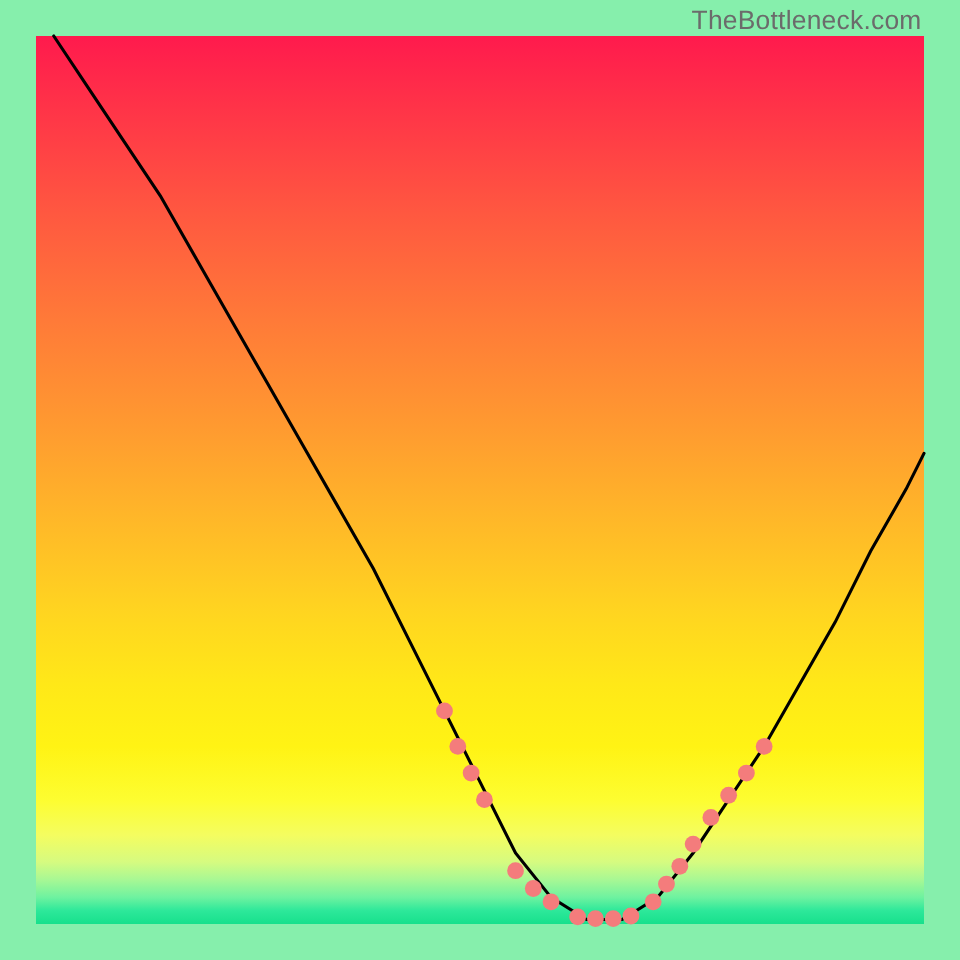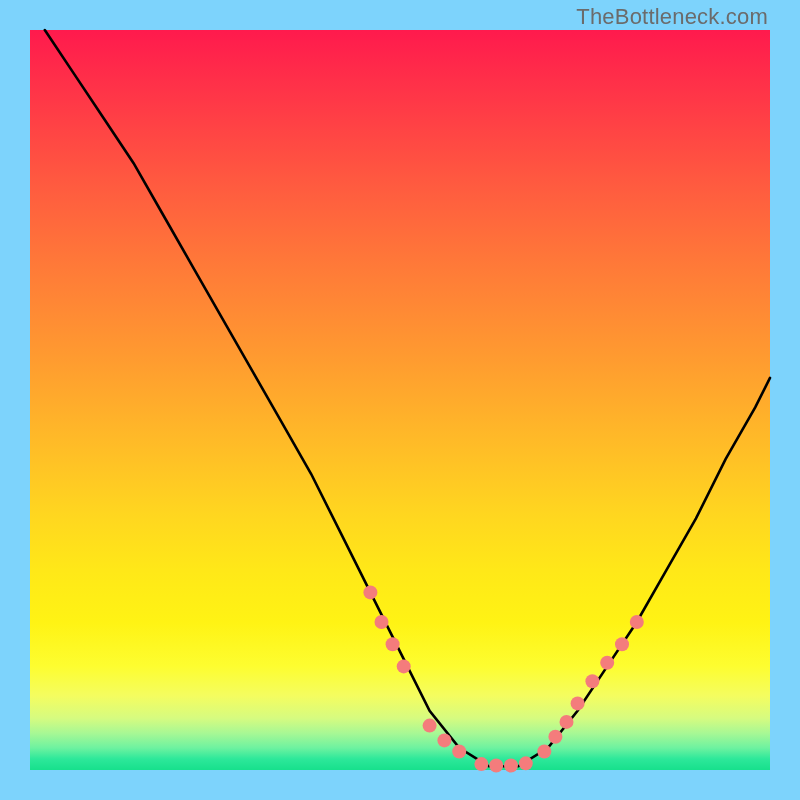--- a/index.html
+++ b/index.html
@@ -10,21 +10,21 @@
     background: #000;
     overflow: hidden;
     font-family: Arial, Helvetica, sans-serif;
   }
   .frame {
     position: absolute;
     left: 0;
     top: 0;
     width: 800px;
     height: 800px;
-    background: #7dd3fc;
+    background: #86efac;
   }
   .plot {
     position: absolute;
     left: 30px;
     top: 30px;
     width: 740px;
     height: 740px;
     
     background: linear-gradient(
       to bottom,

